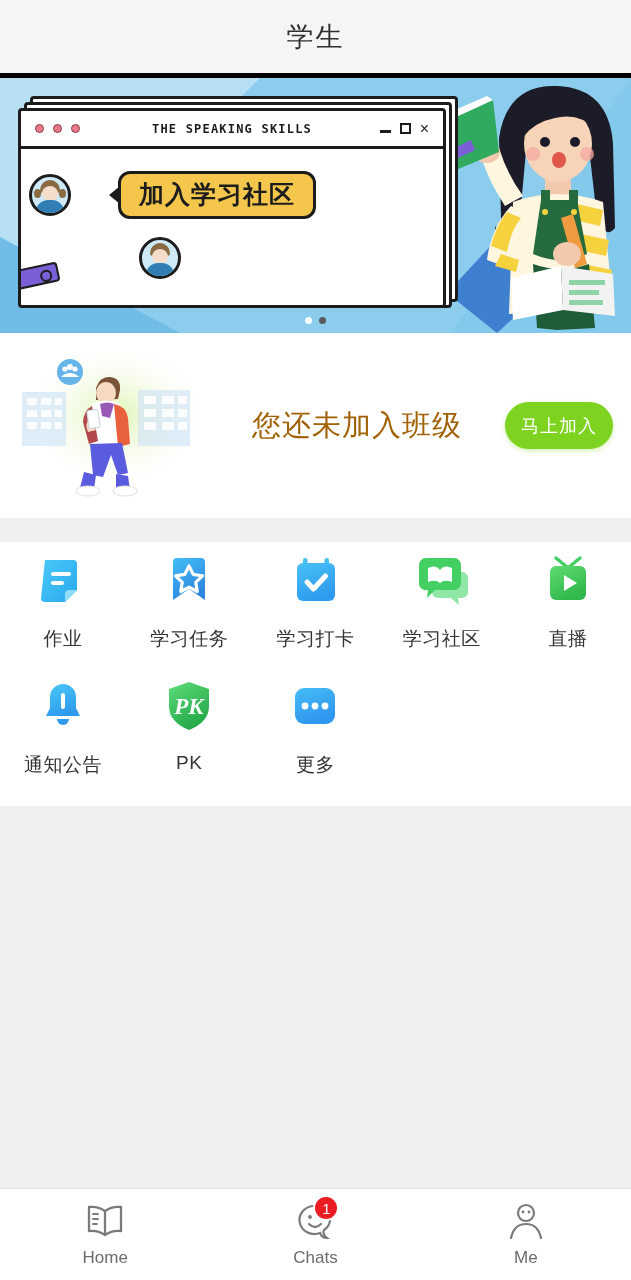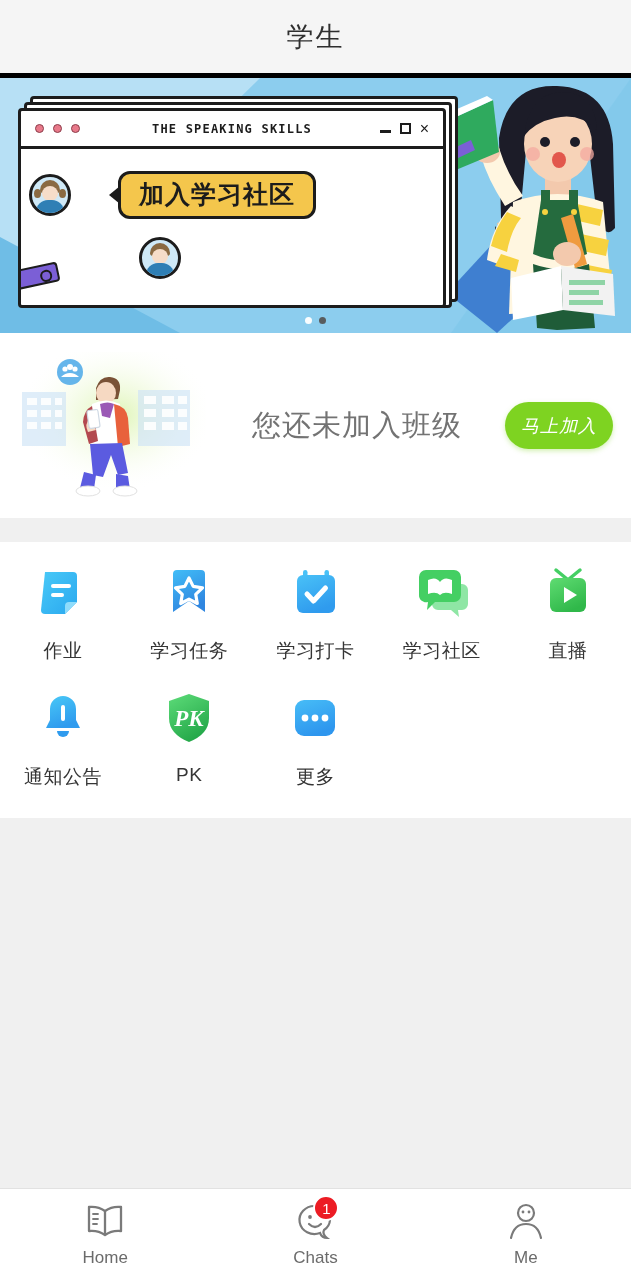--- a/index.html
+++ b/index.html
@@ -90,34 +90,33 @@
   .illus-girl { position: absolute; right: -6px; bottom: 0; width: 200px; height: 255px; }
 
   .banner-dots { position: absolute; left: 0; right: 0; bottom: 9px; display: flex; justify-content: center; gap: 7px; z-index: 5; }
   .bdot { width: 7px; height: 7px; border-radius: 50%; background: #ffffff; opacity: .95; }
   .bdot.active { background: #555555; }
 
   
   .join-card { background: #ffffff; height: 185px; flex: 0 0 185px; display: flex; align-items: center; padding: 0 18px; }
   .join-illus { width: 195px; height: 160px; position: relative; flex: 0 0 195px; }
   .join-text { flex: 1; text-align: center; padding-right: 4px; }
-  .join-title { font-size: 29px; color: #737373; letter-spacing: 1px; }
+  .join-title { font-size: 29px; color: #a16207; letter-spacing: 1px; }
   .join-sub { font-size: 16px; color: #9a9a9a; margin-top: 18px; letter-spacing: .5px; }
   .join-btn {
     flex: 0 0 108px; height: 47px; background: #7ed321; border-radius: 24px;
     color: #ffffff; font-size: 18px; display: flex; align-items: center; justify-content: center;
     letter-spacing: 1px; border: none; cursor: pointer;
     box-shadow: 0 2px 5px rgba(126,211,33,.35);
-    font-style: italic;
   }
 
   .gap { background: #f0f0f0; height: 24px; flex: 0 0 24px; }
 
   
-  .grid-wrap { background: #ffffff; padding: 22px 0 28px; flex: 0 0 auto; }
+  .grid-wrap { background: #ffffff; padding: 10px 0 28px; flex: 0 0 auto; }
   .grid-row { display: flex; }
   .grid-cell { flex: 1 1 20%; display: flex; flex-direction: column; align-items: center; cursor: pointer; }
   .grid-row.row2 .grid-cell { flex: 0 0 20%; }
   .cell-icon { width: 56px; height: 56px; position: relative; margin-bottom: 18px; }
   .cell-label { font-size: 19px; color: #353535; letter-spacing: .5px; }
   .grid-row.row2 { margin-top: 26px; }
 
   
   .body-fill { flex: 1 1 auto; background: #f0f0f0; }
   .tabbar {

